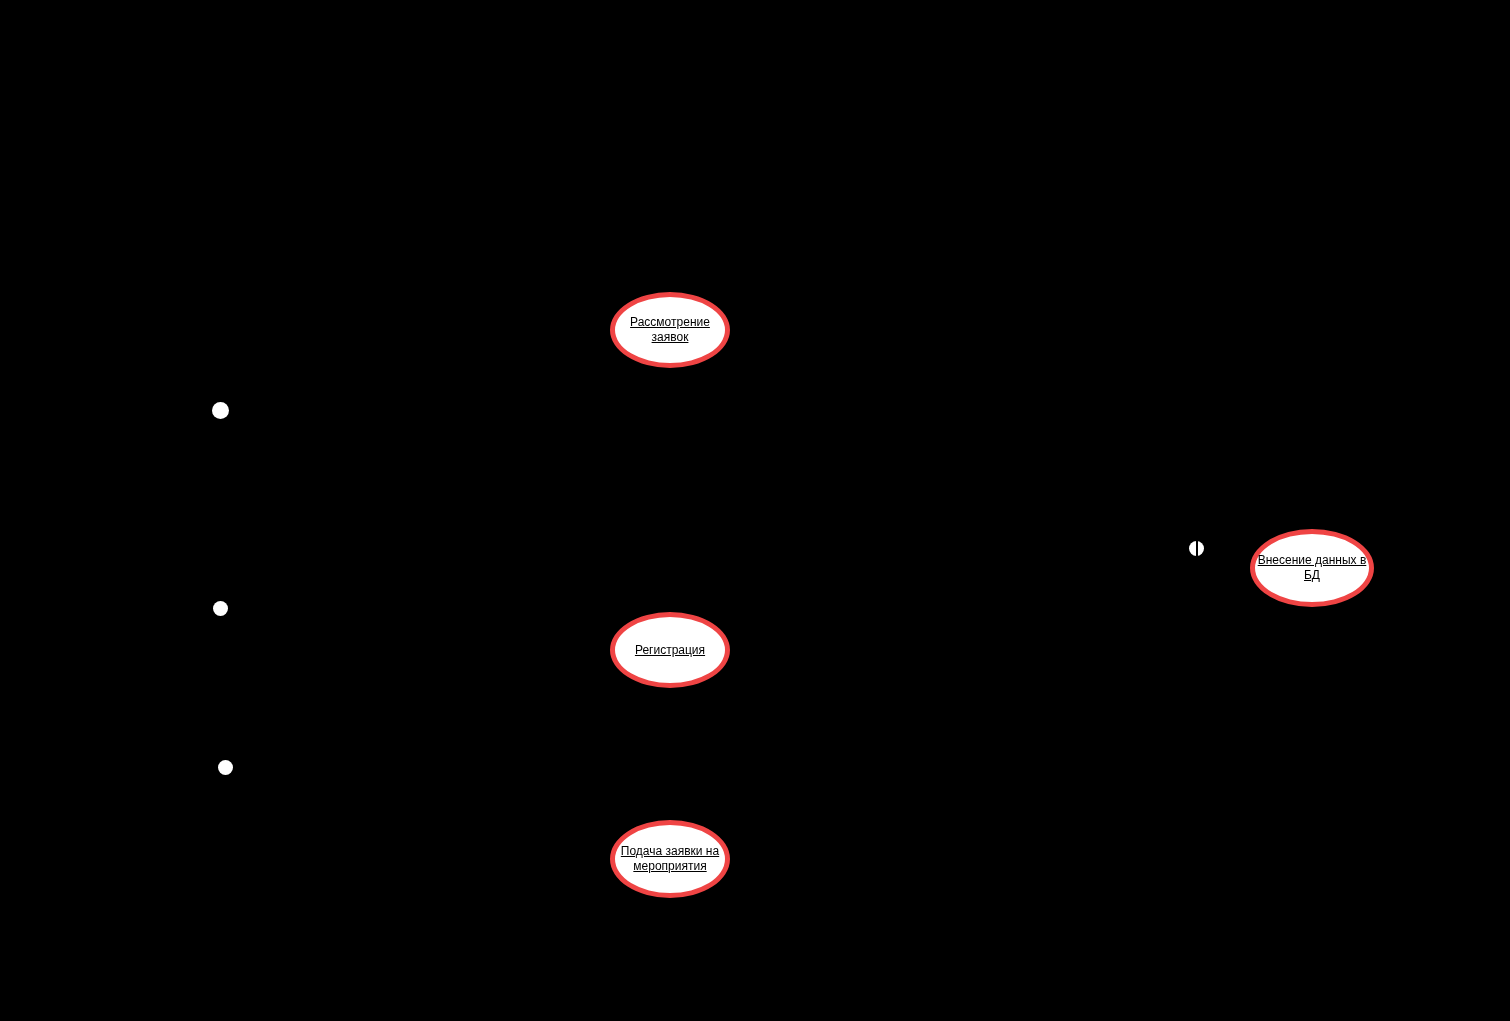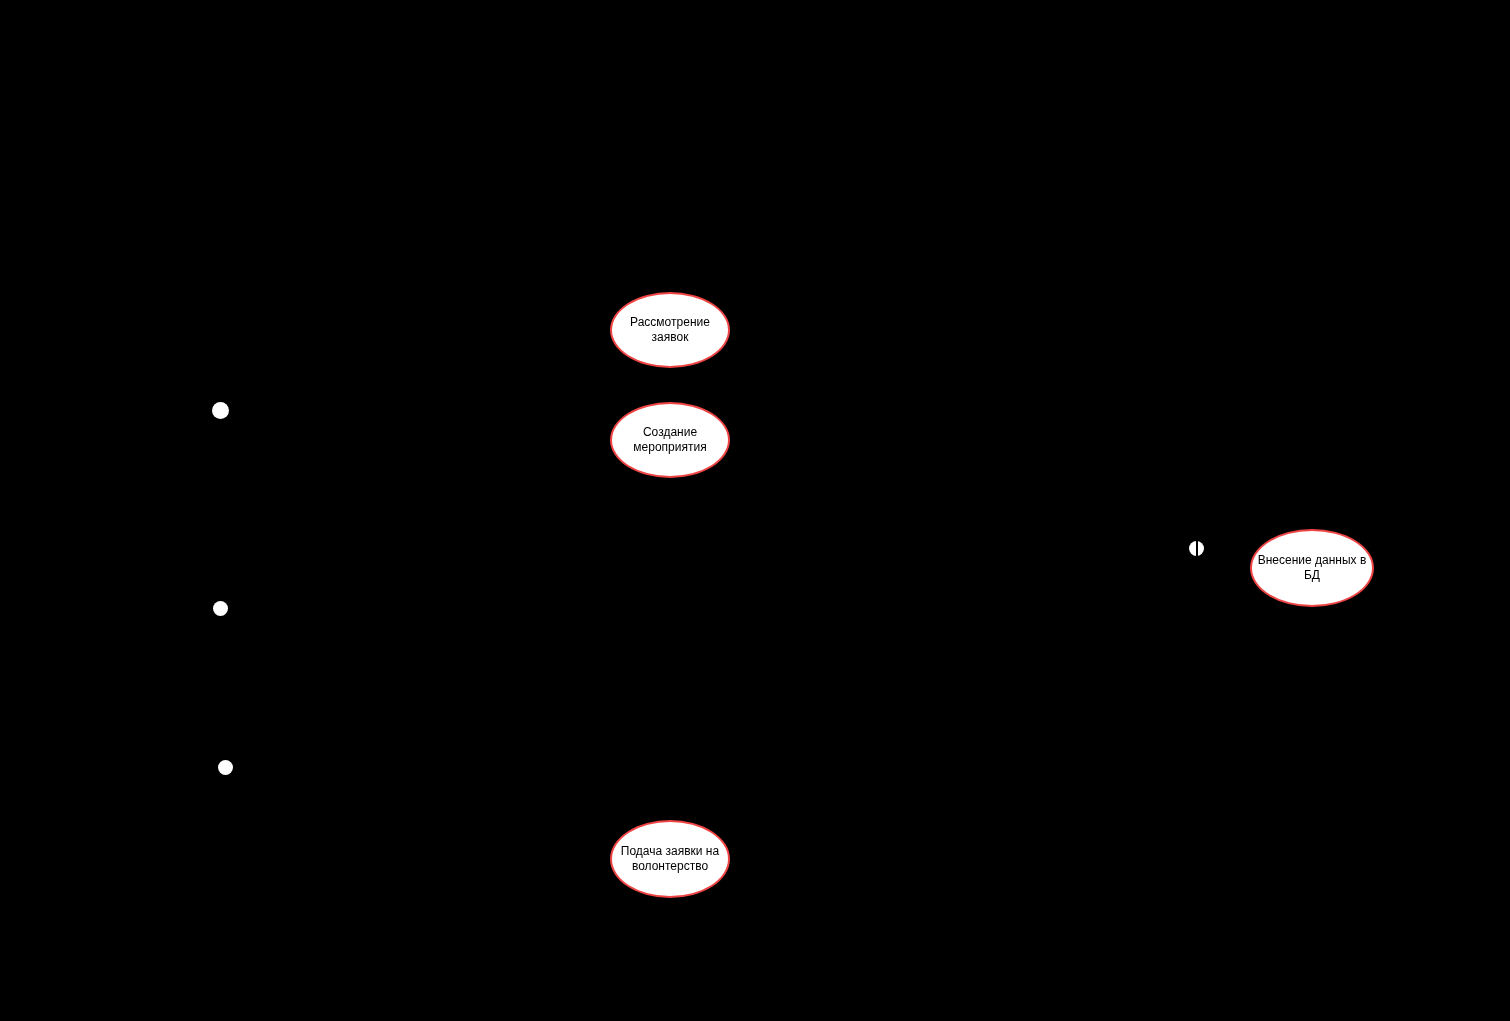--- a/index.html
+++ b/index.html
@@ -11,26 +11,27 @@
     position: relative;
     width: 1510px;
     height: 1021px;
     background: #000000;
     overflow: hidden;
     font-family: "Liberation Sans", sans-serif;
   }
   .usecase {
     position: absolute;
     background: #ffffff;
-    border: 2px solid #ef4444;
+    border: 5px solid #ef4444;
     border-radius: 50%;
     display: flex;
     align-items: center;
     justify-content: center;
     box-sizing: border-box;
+    text-decoration: underline;
   }
   .uc-label {
     width: 100%;
     text-align: center;
     font-size: 12px;
     line-height: 1.25;
     color: #000000;
     word-wrap: break-word;
   }
   .actor-head {
@@ -58,28 +59,28 @@
 <div id="canvas">
 
   <div class="actor-head" style="left:212px; top:402px; width:17px; height:17px;"></div>
   <div class="actor-head" style="left:213px; top:601px; width:15px; height:15px;"></div>
   <div class="actor-head" style="left:218px; top:760px; width:15px; height:15px;"></div>
 
   <div class="usecase" style="left:610px; top:292px; width:120px; height:76px;">
     <span class="uc-label">Рассмотрение заявок</span>
   </div>
 
-  <div class="usecase" style="left:610px; top:402px; width:120px; height:76px;">
-    <span class="uc-label">Создание мероприятия</span>
+
+
+  <div class="usecase" style="left:610px; top:612px; width:120px; height:76px;">
+    <span class="uc-label">Регистрация</span>
   </div>
 
-
-
   <div class="usecase" style="left:610px; top:820px; width:120px; height:78px;">
-    <span class="uc-label">Подача заявки на волонтерство</span>
+    <span class="uc-label">Подача заявки на мероприятия</span>
   </div>
 
 
   <div class="lollipop" style="left:1189px; top:541px; width:15px; height:15px;">
     <div class="stem"></div>
   </div>
 
   <div class="usecase" style="left:1250px; top:529px; width:124px; height:78px;">
     <span class="uc-label">Внесение данных в БД</span>
   </div>

